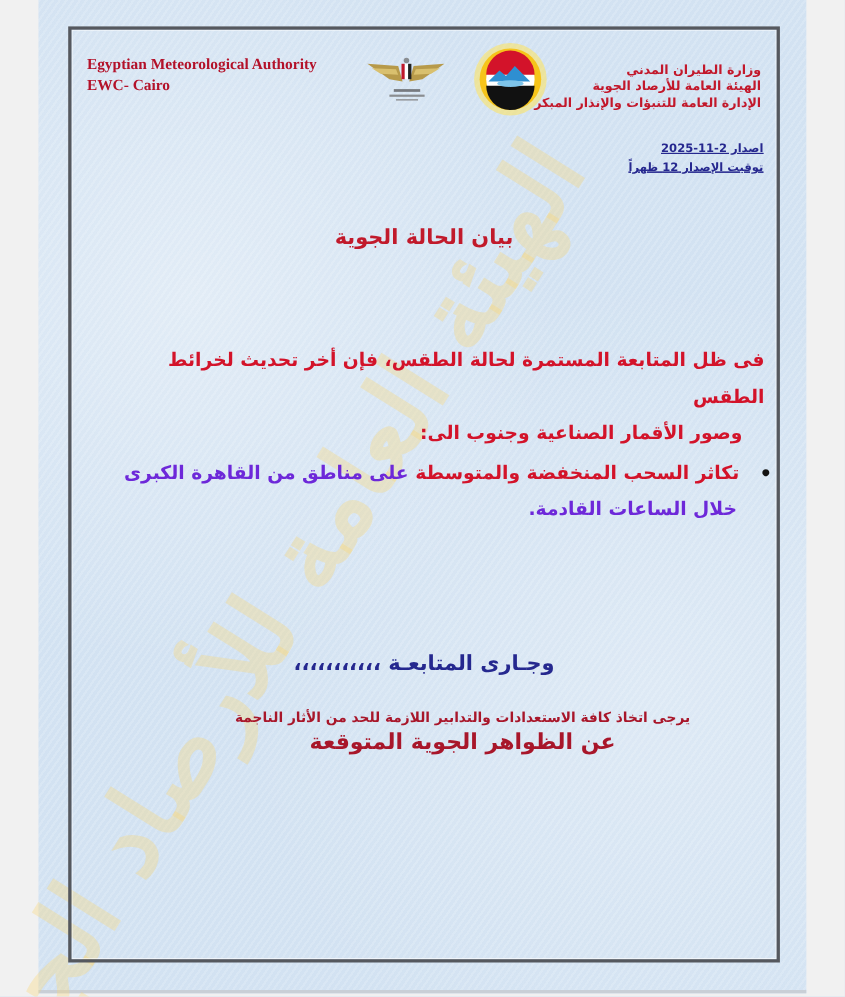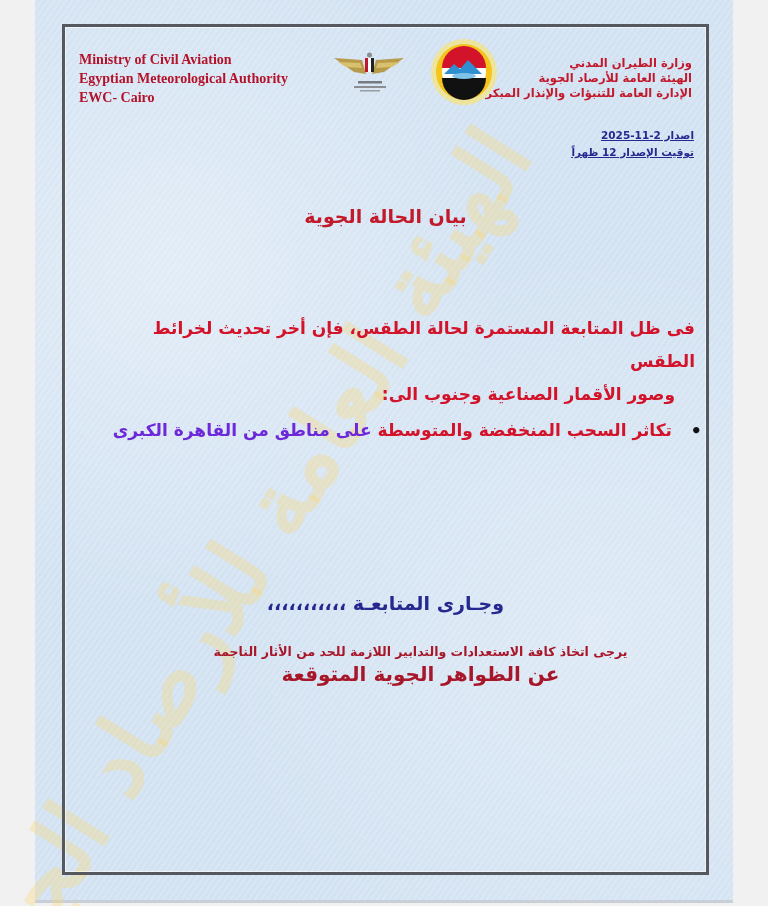--- a/index.html
+++ b/index.html
@@ -190,21 +190,20 @@
 </head>
 <body>
 
 <div class="paper"></div>
 
 <div class="watermark">الهيئة العامة للأرصاد الجوية</div>
 
 <div class="frame"></div>
 
 <div class="en-header">
-  <div>Ministry of Civil Aviation</div>
   <div>Egyptian Meteorological Authority</div>
   <div>EWC- Cairo</div>
 </div>
 
 <div class="logo-eagle">
   <svg width="74" height="48" viewBox="0 0 74 48">
     <path d="M2 10 L30 12 L34 26 L22 24 Z" fill="#b79a4a"></path>
     <path d="M72 10 L44 12 L40 26 L52 24 Z" fill="#b79a4a"></path>
     <path d="M6 14 L28 15 L30 20 L14 19 Z" fill="#d9c06e"></path>
     <path d="M68 14 L46 15 L44 20 L60 19 Z" fill="#d9c06e"></path>
@@ -248,20 +247,21 @@
 <div class="intro">
   <div>فى ظل المتابعة المستمرة لحالة الطقس، فإن أخر تحديث لخرائط الطقس</div>
   <div class="l2">وصور الأقمار الصناعية وجنوب الى:</div>
 </div>
 
 <div class="bullet">
   <span class="bullet-dot">•</span>
   <span class="line line1">
     <span class="red">تكاثر السحب المنخفضة والمتوسطة</span><span class="blue"> على مناطق من القاهرة الكبرى</span>
   </span>
+  <span class="line line3 blue">خلال الساعات القادمة.</span>
 </div>
 
 <div class="follow">وجـارى المتابعـة ،،،،،،،،،،،</div>
 
 <div class="note">
   <div>يرجى اتخاذ كافة الاستعدادات والتدابير اللازمة للحد من الأثار الناجمة</div>
   <div class="l2">عن الظواهر الجوية المتوقعة</div>
 </div>
 
 </body></html>

